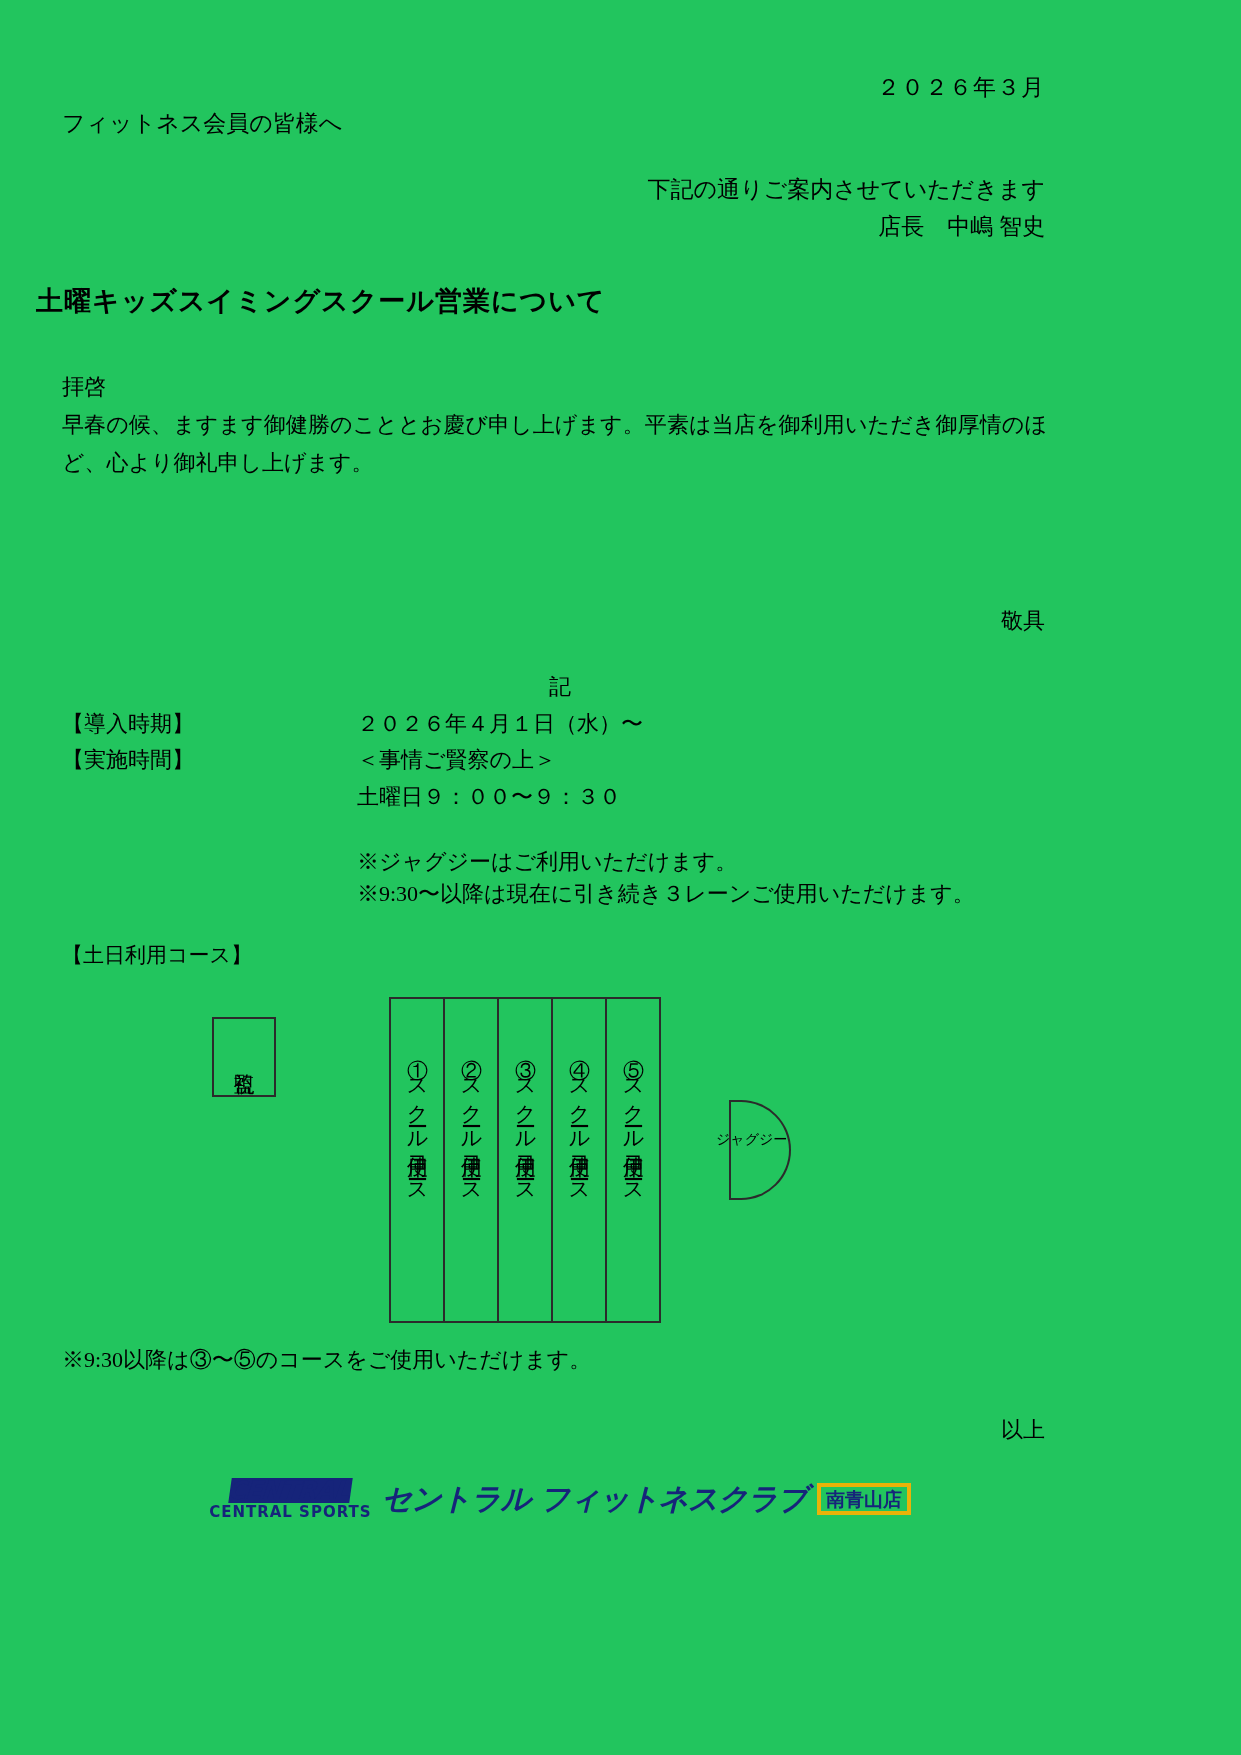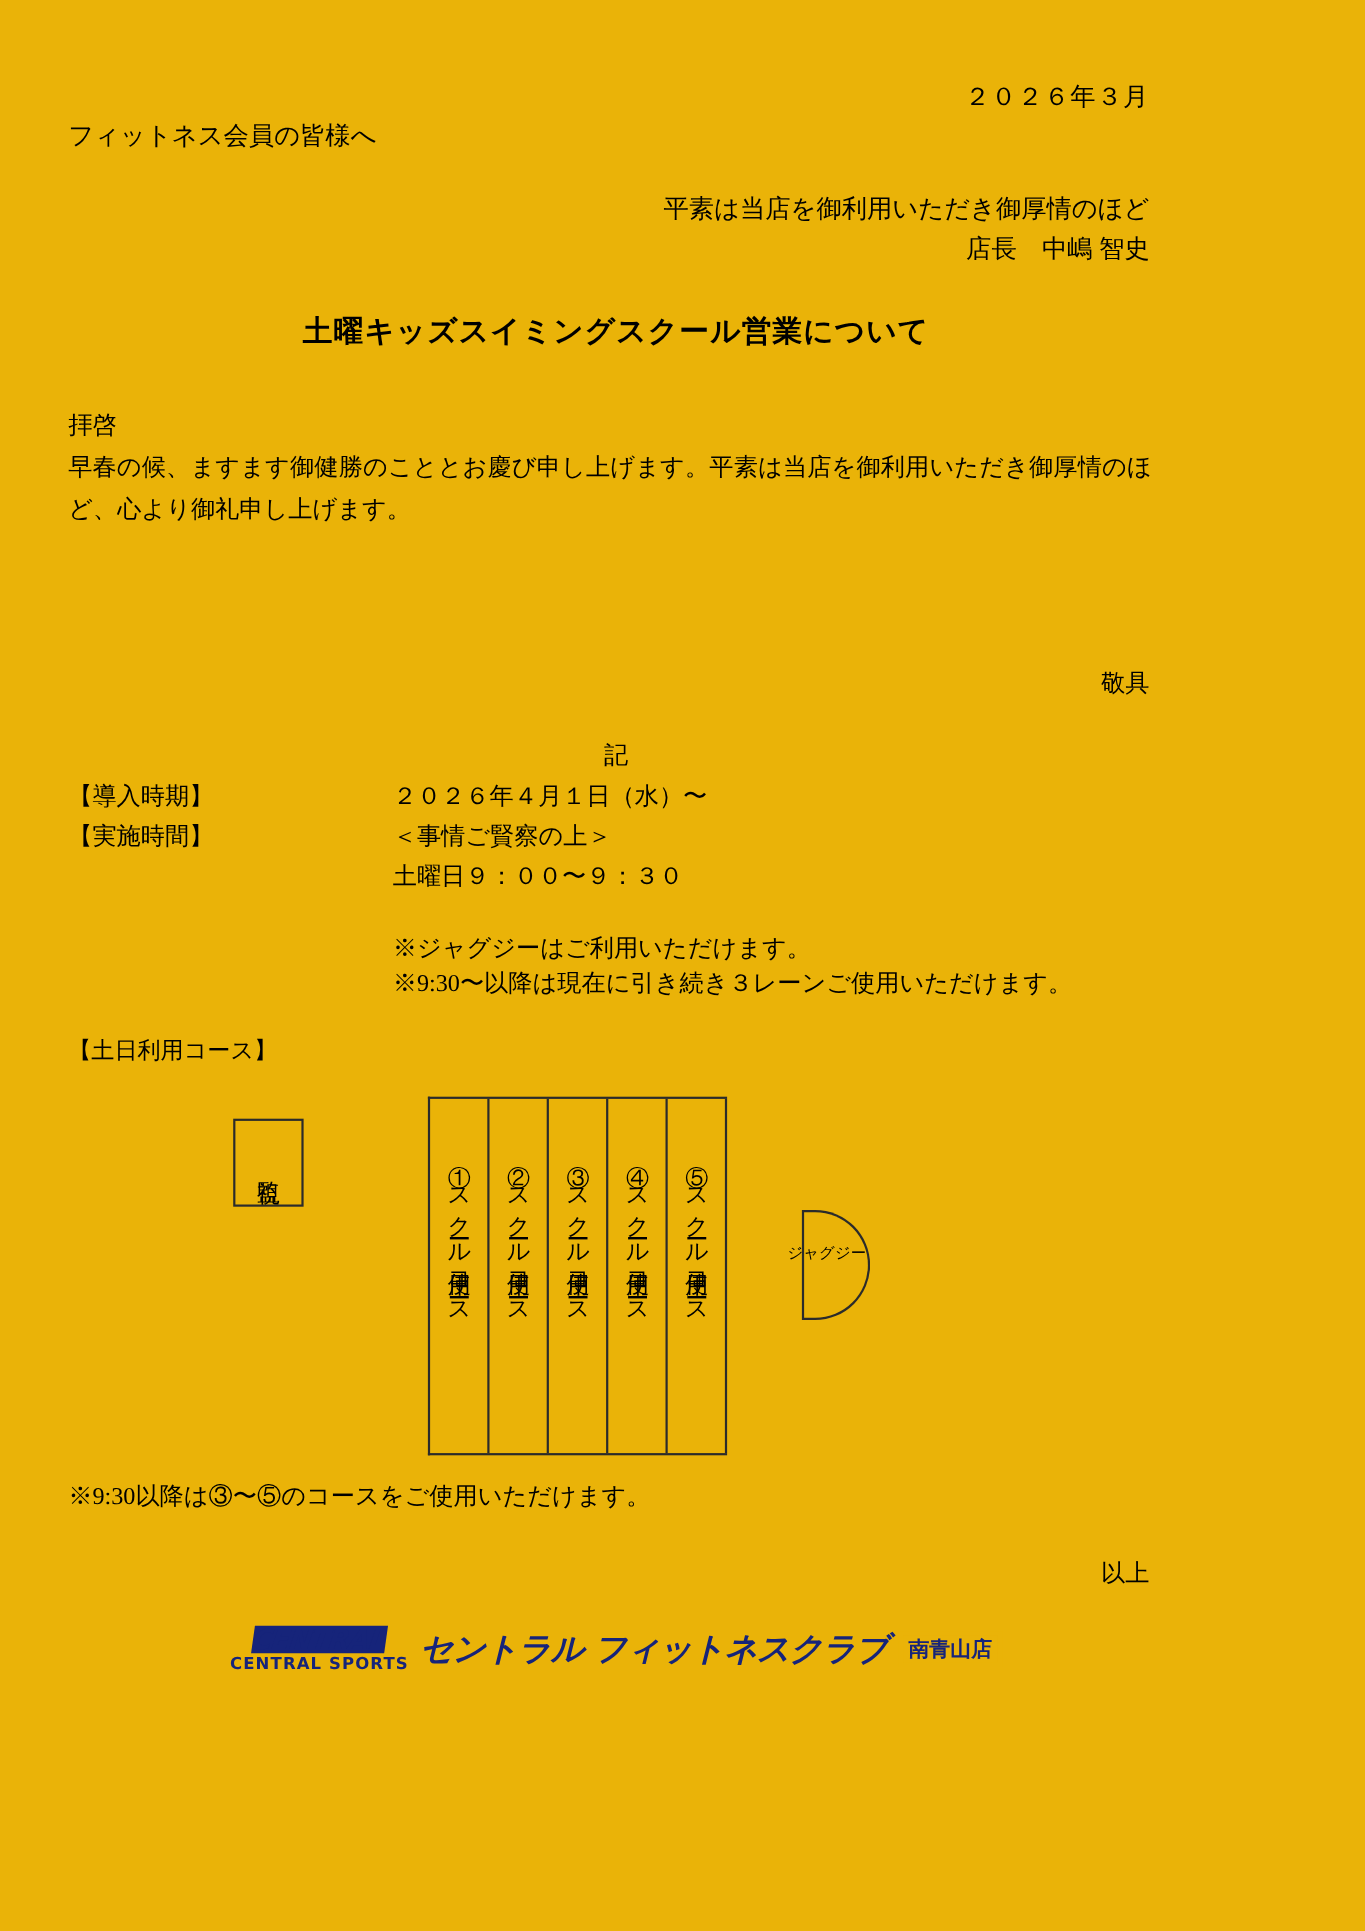--- a/index.html
+++ b/index.html
@@ -8,21 +8,21 @@
     background: #ffffff;
   }
   body {
     font-family: "Liberation Serif", "DejaVu Serif", serif;
     color: #000000;
   }
   .page {
     position: relative;
     width: 1241px;
     height: 1755px;
-    background: #eab308;
+    background: #22c55e;
     overflow: hidden;
   }
 
   
   .abs { position: absolute; white-space: pre; }
   .date-line {
     top: 72px; right: 196px;
     font-size: 23px; letter-spacing: 1px;
   }
   .addressee {
@@ -33,24 +33,25 @@
     top: 174px; right: 196px;
     font-size: 23px;
   }
   .sender-manager {
     top: 211px; right: 196px;
     font-size: 23px;
   }
 
   .doc-title {
     top: 283px; left: 0; width: 1120px;
-    text-align: center;
+    text-align: left;
     font-size: 27px;
     font-weight: bold;
     letter-spacing: 1px;
+    padding-left: 36px;
   }
 
   .salutation {
     top: 372px; left: 62px;
     font-size: 22px;
   }
 
   .para {
     position: absolute;
     left: 62px;
@@ -229,21 +230,21 @@
 </style>
 </head>
 <body>
 
 <div class="page">
 
   <div class="abs date-line">２０２６年３月</div>
 
   <div class="abs addressee">フィットネス会員の皆様へ</div>
 
-  <div class="abs sender-club">平素は当店を御利用いただき御厚情のほど</div>
+  <div class="abs sender-club">下記の通りご案内させていただきます</div>
   <div class="abs sender-manager">店長　中嶋 智史</div>
 
   <div class="abs doc-title">土曜キッズスイミングスクール営業について</div>
 
   <div class="abs salutation">拝啓</div>
 
   <div class="para para-1">早春の候、ますます御健勝のこととお慶び申し上げます。平素は当店を御利用いただき御厚情のほど、心より御礼申し上げます。</div>
 
   <div class="abs closing">敬具</div>
 

